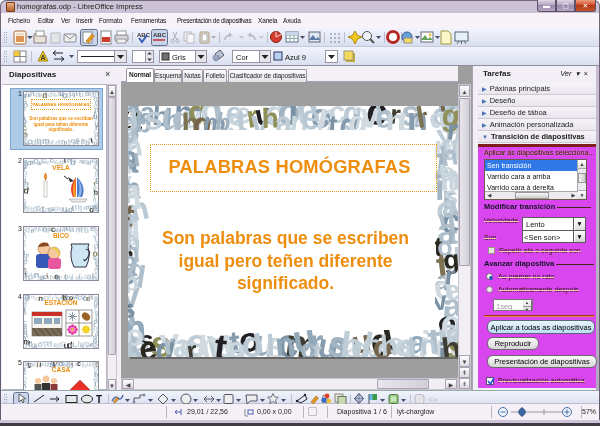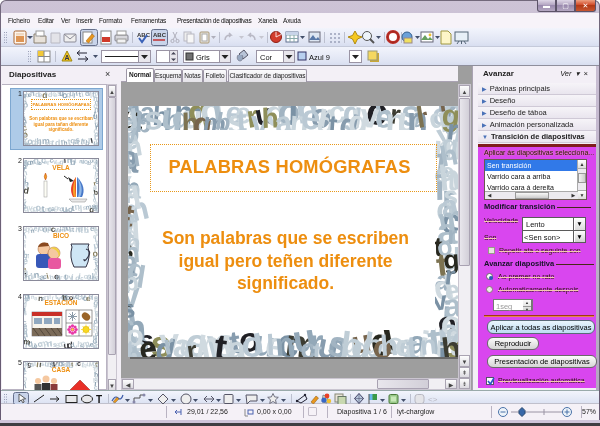--- a/index.html
+++ b/index.html
@@ -12,21 +12,21 @@
 #docicon{left:6px;top:2px;width:9px;height:10px;background:linear-gradient(#e8b48c,#b55f28);border:1px solid #7c3c14;border-radius:1px;}
 #capbtns{left:537px;top:0;width:58px;height:12px;}
 .cap{position:absolute;top:0;height:12px;border:1px solid #5c5368;border-top:none;background:linear-gradient(#ded6e6,#b4a6c2 45%,#9a8aae 50%,#b5a8c2);}
 .cap span{position:absolute;left:0;right:0;top:0;bottom:0;color:#fff;font-size:7px;text-align:center;line-height:11px;}
 
 #menubar{left:1px;top:13px;width:598px;height:15px;background:#f7f3f9;}
 #menubar span{position:absolute;top:4px;font-size:6.5px;letter-spacing:-0.15px;color:#111;}
 
 .tb{left:1px;width:598px;background:linear-gradient(#f2f4fc,#dfe4f3 80%,#d8def0);}
 #tb1{top:28px;height:19px;border-bottom:1px solid #c5cada;}
-#tb2{top:47px;height:19px;border-bottom:1px solid #8f8f9c;padding-left:24px;}
+#tb2{top:47px;height:19px;border-bottom:1px solid #8f8f9c;}
 
 #leftpanel{left:1px;top:66px;width:120px;height:324px;background:#f3eff6;}
 #lp-head{left:0;top:0;width:120px;height:18px;font-size:8px;font-weight:bold;color:#222;}
 #lp-list{left:1px;top:18px;width:105px;height:306px;background:#ffffff;border:1px solid #b9b3c2;border-left:none;}
 #lp-scroll{left:106px;top:18px;width:10px;height:306px;background:#f1eff3;border:1px solid #cac5d0;}
 #centre{left:121px;top:66px;width:351px;height:324px;background:#9e9e9e;}
 #tabrow{left:121px;top:66px;width:337px;height:16px;background:#f3f0f6;border-bottom:1px solid #a9a2b2;}
 .tab{position:absolute;top:3px;height:13px;font-size:6.5px;letter-spacing:-0.1px;white-space:nowrap;overflow:hidden;text-align:center;color:#222;background:linear-gradient(#fbfbfc,#e4e2e8);border:1px solid #9d97a6;border-bottom:none;border-radius:2px 2px 0 0;padding:2px 0 0 0;}
 .tab.sel{background:#fff;font-weight:bold;height:14px;top:2px;}
 #slide{left:128px;top:106px;width:331px;height:251px;background:#fff;box-shadow:2px 2px 0 rgba(60,60,60,.55);}
@@ -51,20 +51,24 @@
 #statusbar{left:1px;top:404px;width:598px;height:16px;background:#f5f1f7;font-size:7px;color:#222;}
 #statusbar .sep{position:absolute;top:2px;height:12px;width:1px;background:#b9b3c2;}
 #bottomedge{left:0;top:420px;width:600px;height:3px;background:#cfc4da;}
 #darkstrip{left:0;top:423px;width:600px;height:3px;background:#3f3d42;}
 
 .thumb{position:absolute;background:#fff;border:1px solid #8a8a9a;overflow:hidden;}
 .tnum{position:absolute;font-size:7px;color:#222;}
 </style></head>
 <body>
 <div id="win" class="abs">
+  <div id="title" class="abs">
+    <div id="docicon" class="abs"></div>
+    <div class="txt abs">homografas.odp - LibreOffice Impress</div>
+  </div>
   <div id="capbtns" class="abs">
     <div class="cap" style="left:0;width:19px;border-radius:0 0 0 3px;">
         <span>▬</span>
       </div>
     <div class="cap" style="left:19px;width:19px;">
         <span>▢</span>
       </div>
     <div class="cap" style="left:38px;width:21px;border-radius:0 0 3px 0;background:linear-gradient(#eda081,#d14a28 45%,#b23a16 50%,#c85530);">
         <span>✕</span>
       </div>
@@ -1055,21 +1059,21 @@
     <div class="sbtn" style="left:0;top:270px;width:11px;height:12px;line-height:12px;">▼</div>
     <div class="sbtn" style="left:0;top:282px;width:11px;height:11px;line-height:10px;">⇞</div>
     <div class="sbtn" style="left:0;top:293px;width:11px;height:11px;line-height:10px;">⇟</div>
   </div>
   <div id="hscroll" class="abs">
     <div class="sbtn" style="left:0;top:0;width:12px;height:10px;line-height:10px;">◀</div>
     <div class="sthumb" style="left:255px;top:0;width:52px;height:10px;"></div>
     <div class="sbtn" style="left:323px;top:0;width:12px;height:10px;line-height:10px;">▶</div>
   </div>
   <div id="rpanel" class="abs">
-    <div id="rp-head">Avanzar</div>
+    <div id="rp-head">Tarefas</div>
     <div style="position:absolute;right:8px;top:3px;font-size:7.5px;color:#222;font-style:italic;">Ver &nbsp;▾&nbsp; ×</div>
     <div class="sect" style="top:17px;"><span class="tri">▶</span>Páxinas principais</div>
     <div class="sect" style="top:29px;"><span class="tri">▶</span>Deseño</div>
     <div class="sect" style="top:41px;"><span class="tri">▶</span>Deseño de táboa</div>
     <div class="sect" style="top:53px;"><span class="tri">▶</span>Animación personalizada</div>
     <div class="sect" style="top:65px;font-weight:bold;"><span class="tri">▼</span>Transición de diapositivas</div>
     <div id="orange">
       <div class="olabel" style="left:6px;top:2px;color:#241305;text-shadow:0 0 2px #ffb68a;">Aplicar ás diapositivas selecciona...</div>
       <div style="position:absolute;left:6px;top:12px;width:103px;height:41px;background:#fff;border:1px solid #6a5a50;overflow:hidden;">
         <div style="position:absolute;left:0;top:0;width:93px;height:11px;background:#3179e8;color:#fff;font-size:7px;padding:1.5px 0 0 2px;">Sen transición</div>

